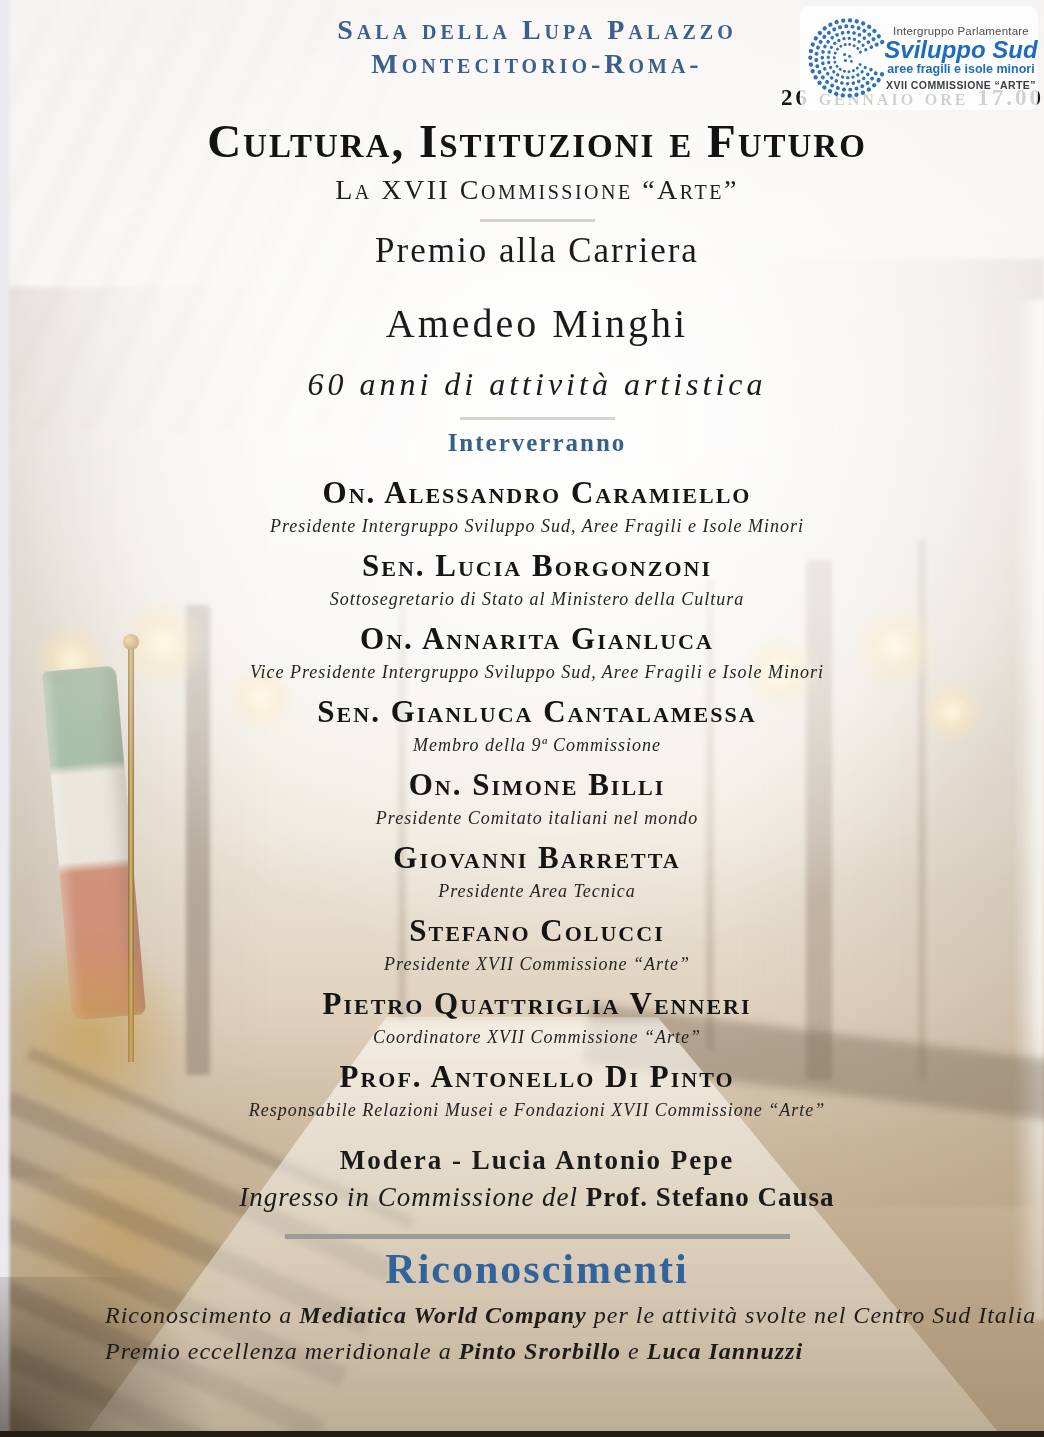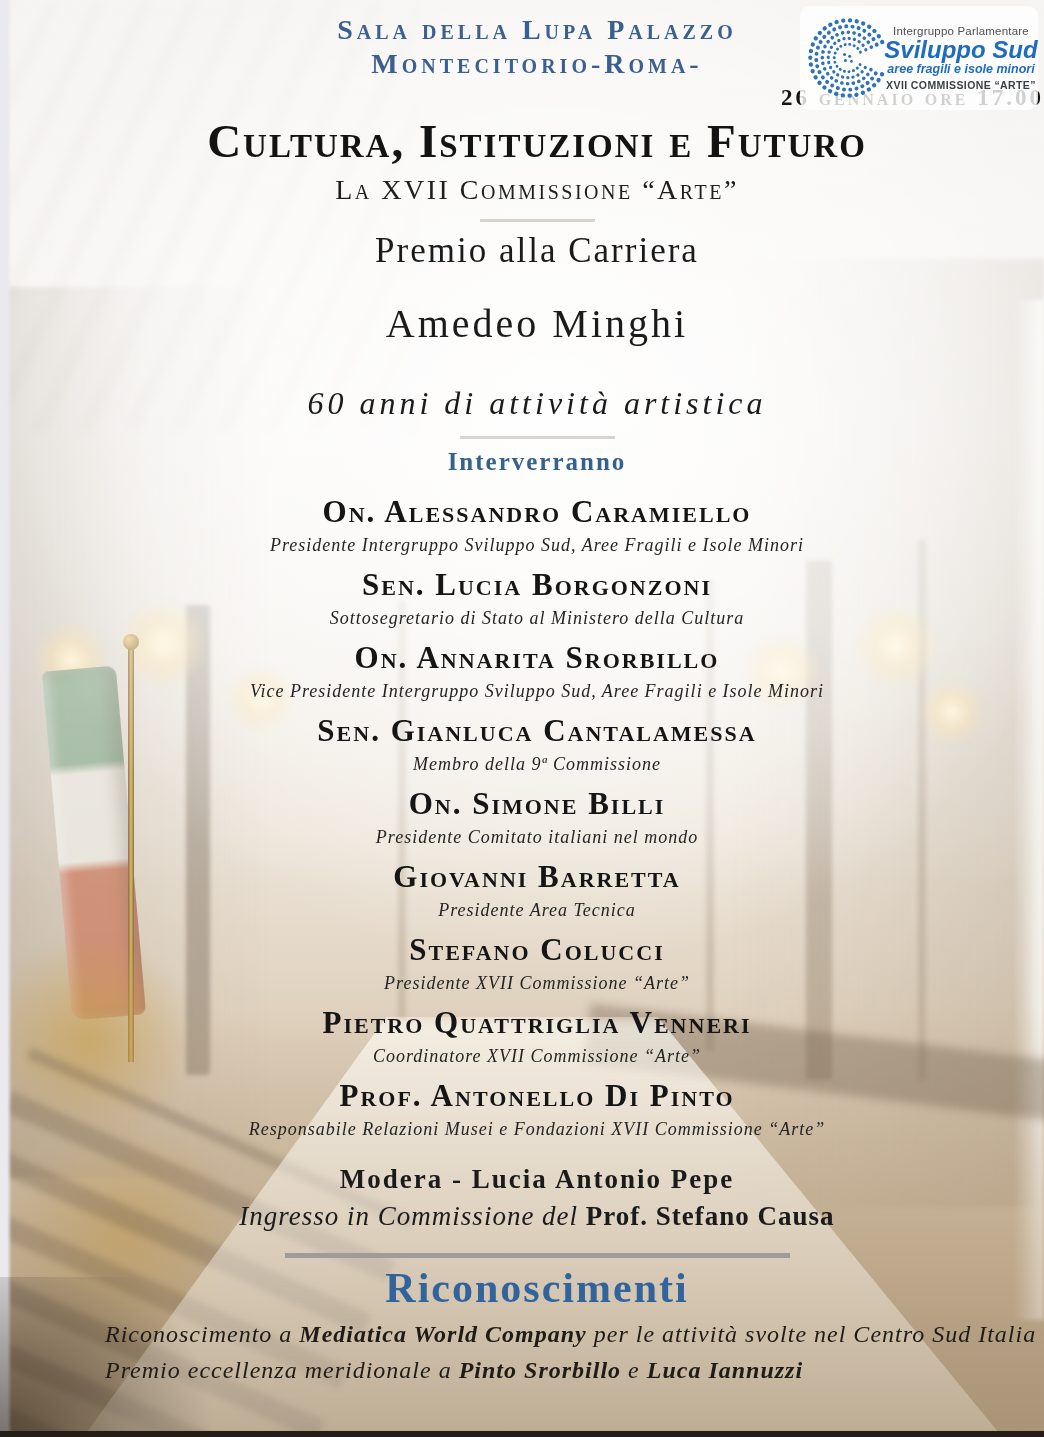--- a/index.html
+++ b/index.html
@@ -117,21 +117,21 @@
     position:absolute;top:6px;right:6px;width:238px;height:104px;
     display:flex;align-items:center;gap:2px;
     background:rgba(255,255,255,.8);border-radius:10px;
     font-family:"Liberation Sans", sans-serif;
     z-index:5;
   }
   .logo-mark{flex:0 0 96px;height:100px;}
   .logo-text{flex:1;display:flex;flex-direction:column;align-items:center;margin-left:-14px;}
   .logo-l1{font-size:11.5px;color:#4c4f55;letter-spacing:.2px;}
   .logo-l2{font-size:24px;font-weight:bold;font-style:italic;color:#1e6cc0;line-height:1.05;}
-  .logo-l3{font-size:12.5px;font-weight:bold;font-style:italic;color:#1e6cc0;}
+  .logo-l3{font-size:12.5px;font-weight:bold;color:#1e6cc0;}
   .logo-l4{font-size:10.5px;font-weight:bold;color:#3a3f47;margin-top:3px;letter-spacing:.4px;}
   
   .content{
     position:absolute;inset:0;z-index:4;
     text-align:center;color:#1b1b1b;
     padding-left:30px;
   }
   .venue{
     font-variant:small-caps;font-weight:bold;color:#3b6090;
     font-size:28px;line-height:34px;letter-spacing:4px;
@@ -148,21 +148,21 @@
   .commission{
     font-variant:small-caps;color:#1e1e1e;
     font-size:28px;line-height:32px;letter-spacing:2.5px;margin-top:7px;
   }
   .divider{border:0;margin:0 auto;background:#d7d4d0;}
   .div-1{width:115px;height:3px;margin-top:13px;}
   .div-2{width:155px;height:3px;margin-top:15px;}
   .div-3{width:505px;height:5px;background:#9d9c9a;margin-top:21px;}
   .award-label{font-size:35px;line-height:40px;letter-spacing:2px;margin-top:9px;}
   .honoree{font-size:40px;line-height:56px;letter-spacing:3px;margin-top:25px;}
-  .tagline{font-style:italic;font-size:32px;line-height:36px;letter-spacing:4px;margin-top:33px;}
+  .tagline{font-style:italic;font-size:32px;line-height:36px;letter-spacing:4px;margin-top:14px;}
   .section-heading{
     font-weight:bold;color:#35618f;
     font-size:25px;line-height:40px;letter-spacing:2px;margin-top:3px;
   }
   .speaker-name{
     font-variant:small-caps;font-weight:bold;color:#151515;
     font-size:31px;line-height:36px;letter-spacing:2px;margin-top:12px;
   }
   .speaker-role{
     font-style:italic;color:#242424;
@@ -263,21 +263,21 @@
     <div>
       <div>
         <div class="speaker-name">On. Alessandro Caramiello</div>
         <div class="speaker-role">Presidente Intergruppo Sviluppo Sud, Aree Fragili e Isole Minori</div>
       </div>
       <div>
         <div class="speaker-name">Sen. Lucia Borgonzoni</div>
         <div class="speaker-role">Sottosegretario di Stato al Ministero della Cultura</div>
       </div>
       <div>
-        <div class="speaker-name">On. Annarita Srorbillo</div>
+        <div class="speaker-name">On. Annarita Gianluca</div>
         <div class="speaker-role">Vice Presidente Intergruppo Sviluppo Sud, Aree Fragili e Isole Minori</div>
       </div>
       <div>
         <div class="speaker-name">Sen. Gianluca Cantalamessa</div>
         <div class="speaker-role">Membro della 9ª Commissione</div>
       </div>
       <div>
         <div class="speaker-name">On. Simone Billi</div>
         <div class="speaker-role">Presidente Comitato italiani nel mondo</div>
       </div>

